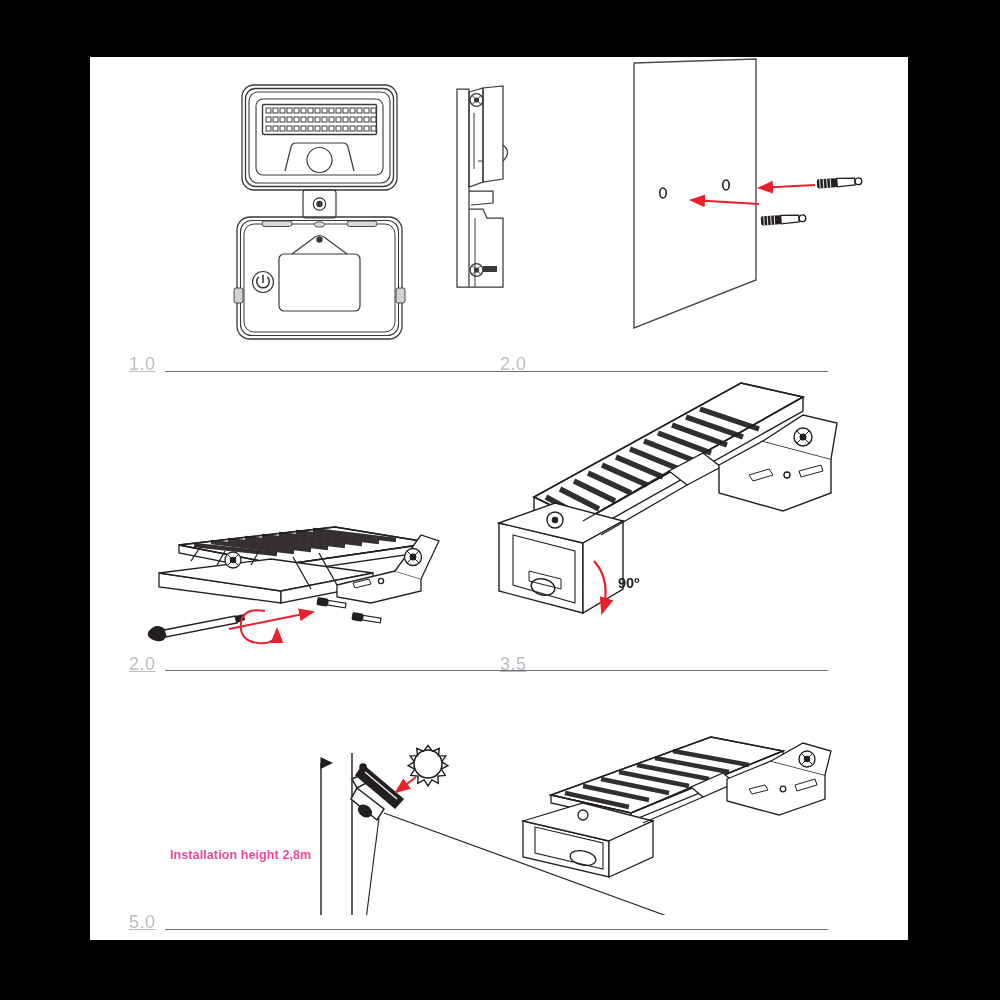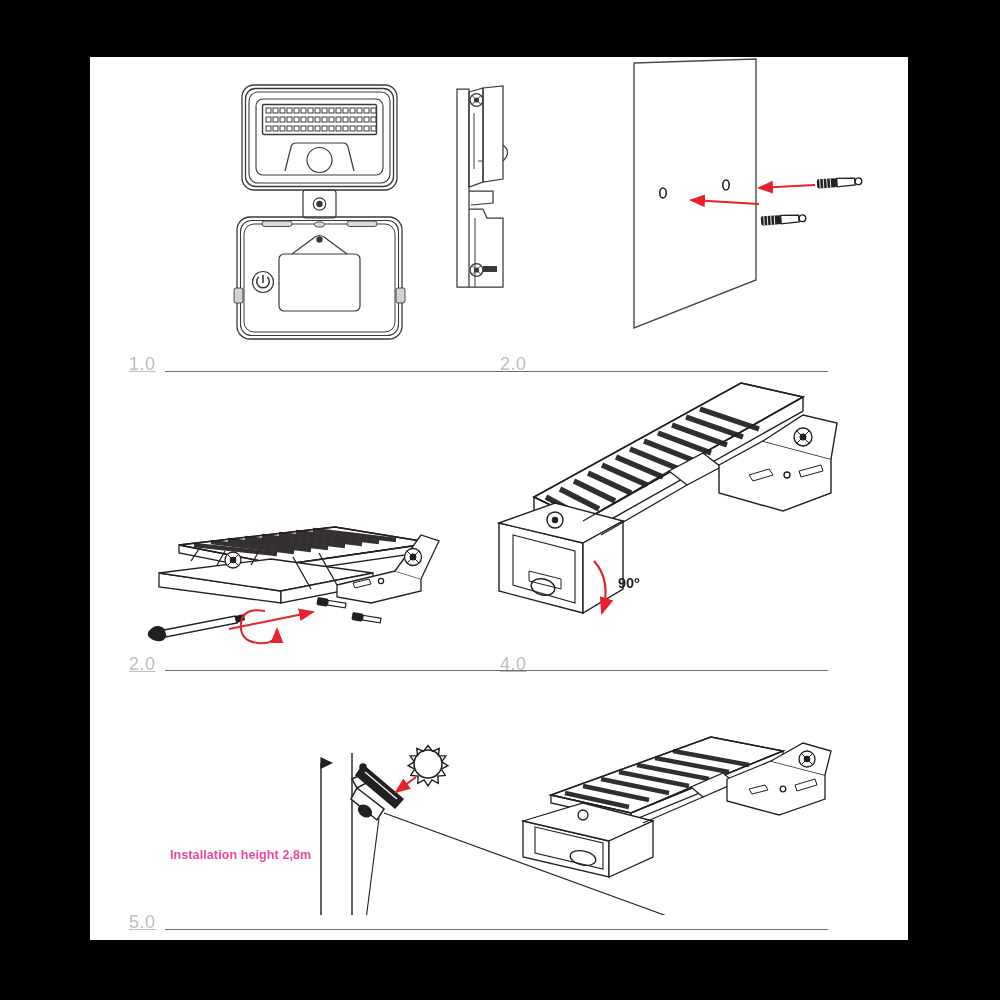--- a/index.html
+++ b/index.html
@@ -336,21 +336,21 @@
       </g>
 
       <g fill="none" stroke="#e8212b" stroke-width="2.2">
         <path d="M463,186 Q481,206 471,238" marker-end="url(#redArrow2)"></path>
       </g>
       <text x="487" y="213" font-family="Liberation Sans, sans-serif" font-size="14.5" font-weight="bold" fill="#231f20">90º</text>
     </svg>
   </div>
 
   <div class="step-label" style="left:39px; top:597px;">2.0</div>
-  <div class="step-label" style="left:410px; top:597px;">4.0</div>
+  <div class="step-label" style="left:410px; top:597px;">3.5</div>
   <div class="divider" style="left:75px; top:613px; width:663px;"></div>
 
   <div class="sec-row" style="left:0; top:618px; width:818px; height:240px;">
     <svg class="panel-svg" width="818" height="240" viewBox="0 0 818 240">
       <defs>
         <marker id="redArrow3" markerWidth="9" markerHeight="9" refX="7" refY="3.2" orient="auto" markerUnits="strokeWidth">
           <path d="M0,0 L8,3.2 L0,6.4 z" fill="#e8212b"></path>
         </marker>
         <marker id="dimUp" markerWidth="10" markerHeight="10" refX="5" refY="8.6" orient="auto" markerUnits="strokeWidth">
           <path d="M5,0 L9.2,9 L0.8,9 z" fill="#231f20"></path>

